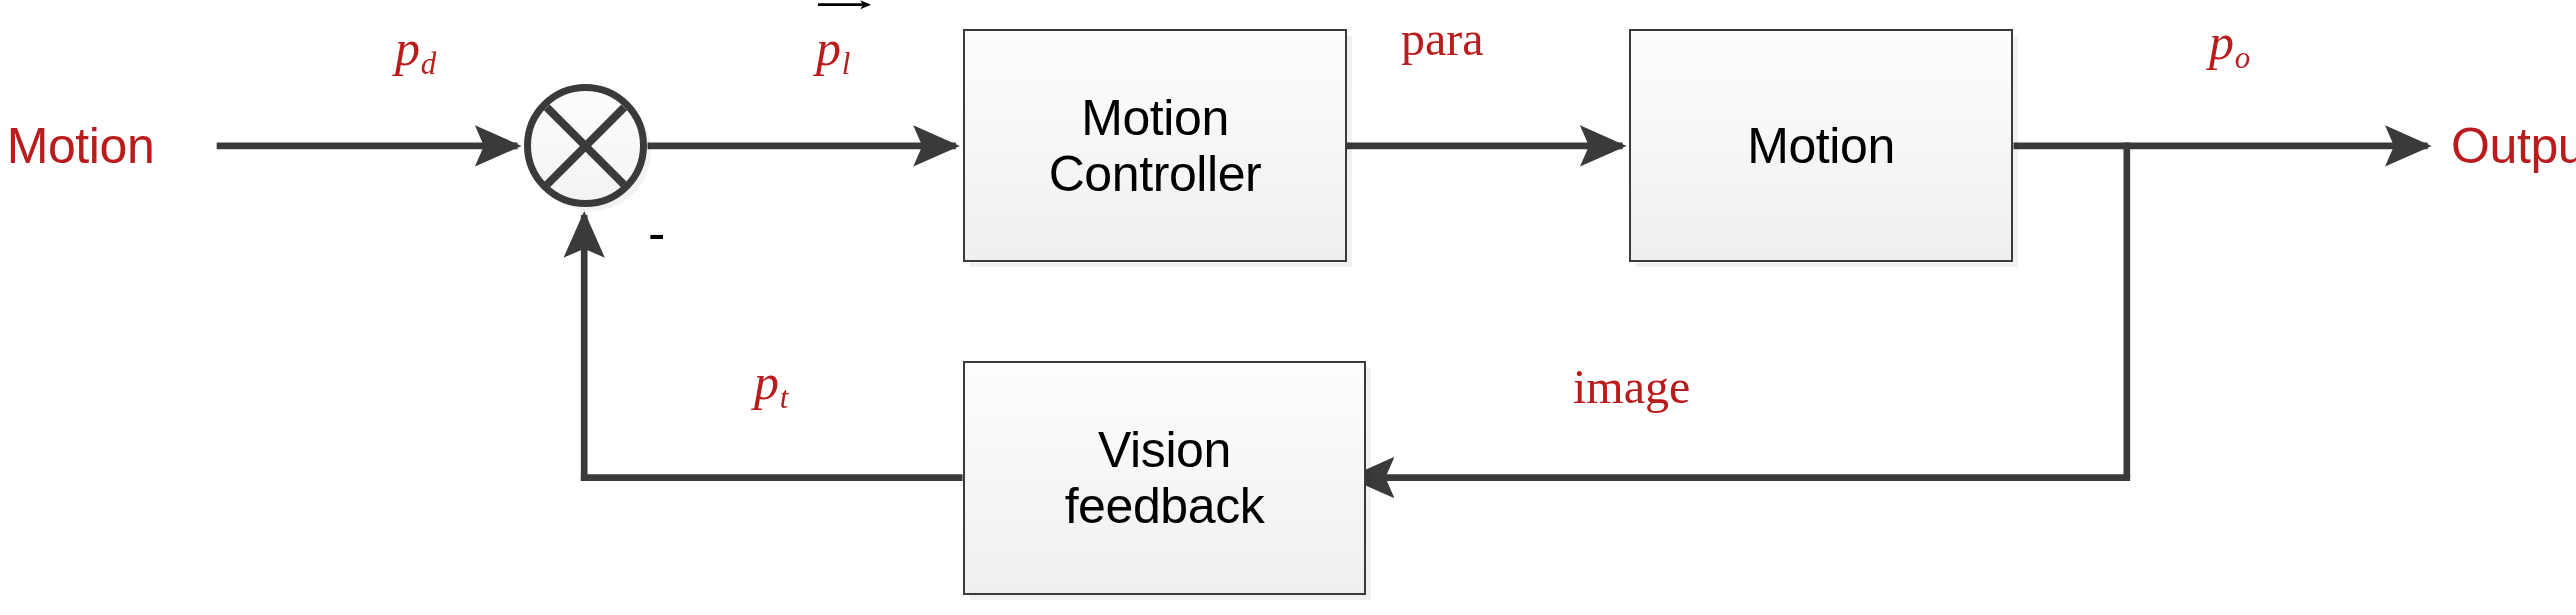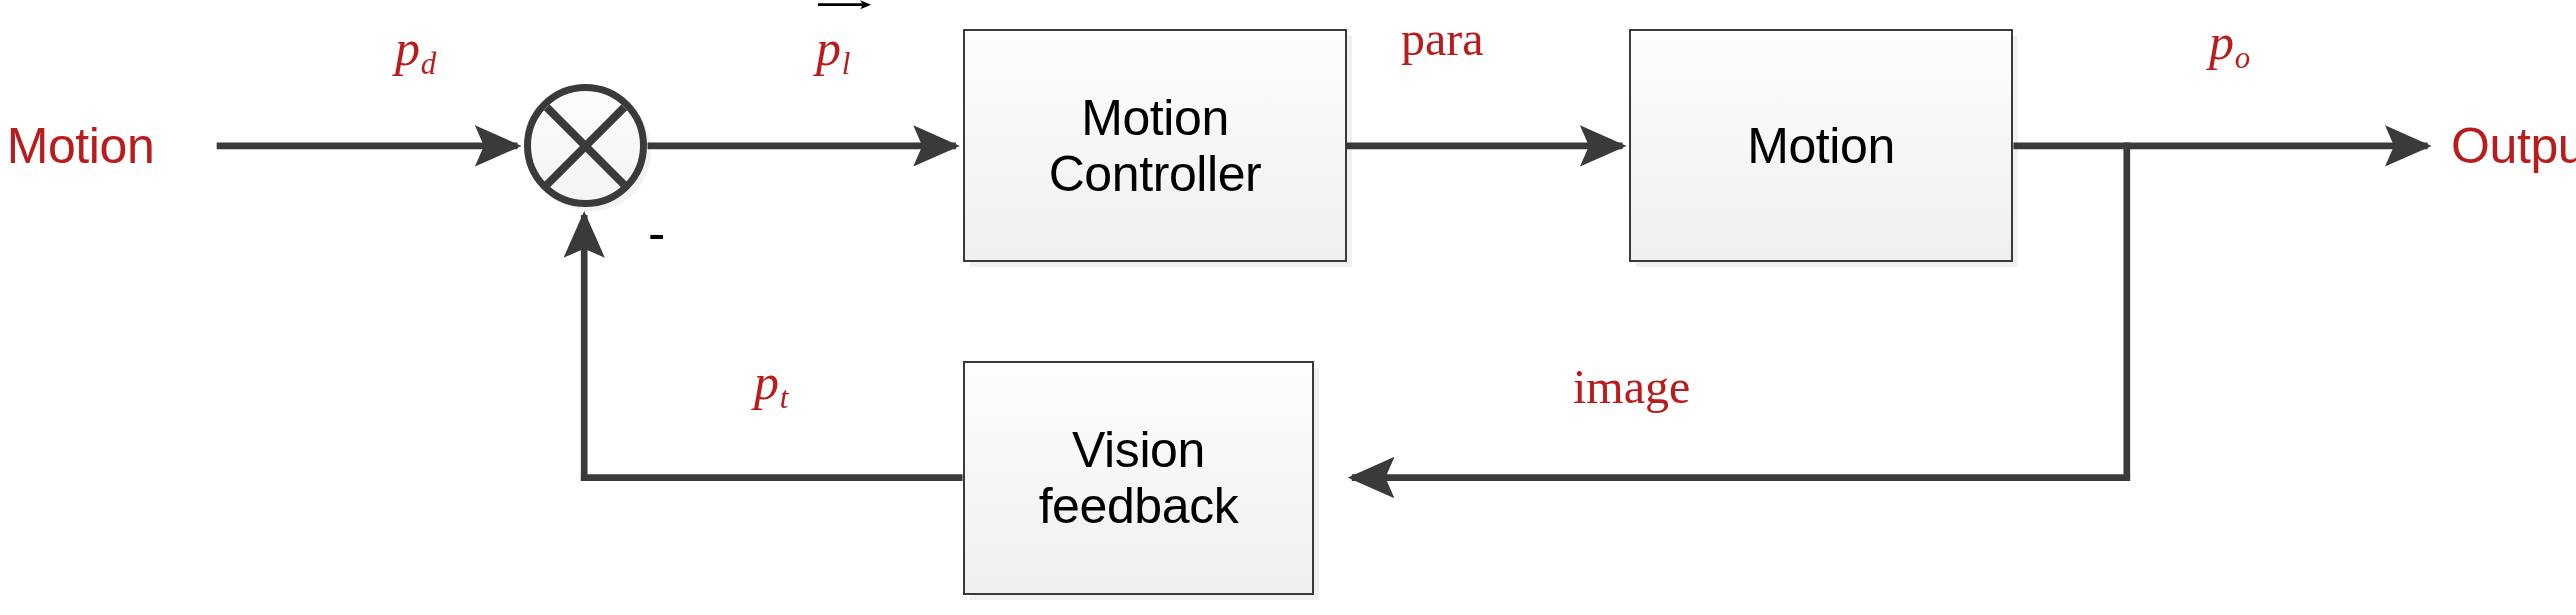--- a/index.html
+++ b/index.html
@@ -41,21 +41,21 @@
     font-family: "Liberation Sans", sans-serif;
     font-size: 50px;
     font-weight: 400;
     text-align: center;
     letter-spacing: -0.4px;
   }
   .block .ln { display: block; }
 
   #block-motion-controller { left: 963px; top: 29px;  width: 384px; height: 233px; }
   #block-motion-modle      { left: 1629px; top: 29px;  width: 384px; height: 233px; }
-  #block-vision-feedback   { left: 963px; top: 361px; width: 351px; height: 234px; }
+  #block-vision-feedback   { left: 963px; top: 361px; width: 403px; height: 234px; }
 
   
   #sum-junction {
     position: absolute;
     left: 524px;
     top: 84px;
     width: 123px;
     height: 123px;
     border-radius: 50%;
     box-sizing: border-box;

